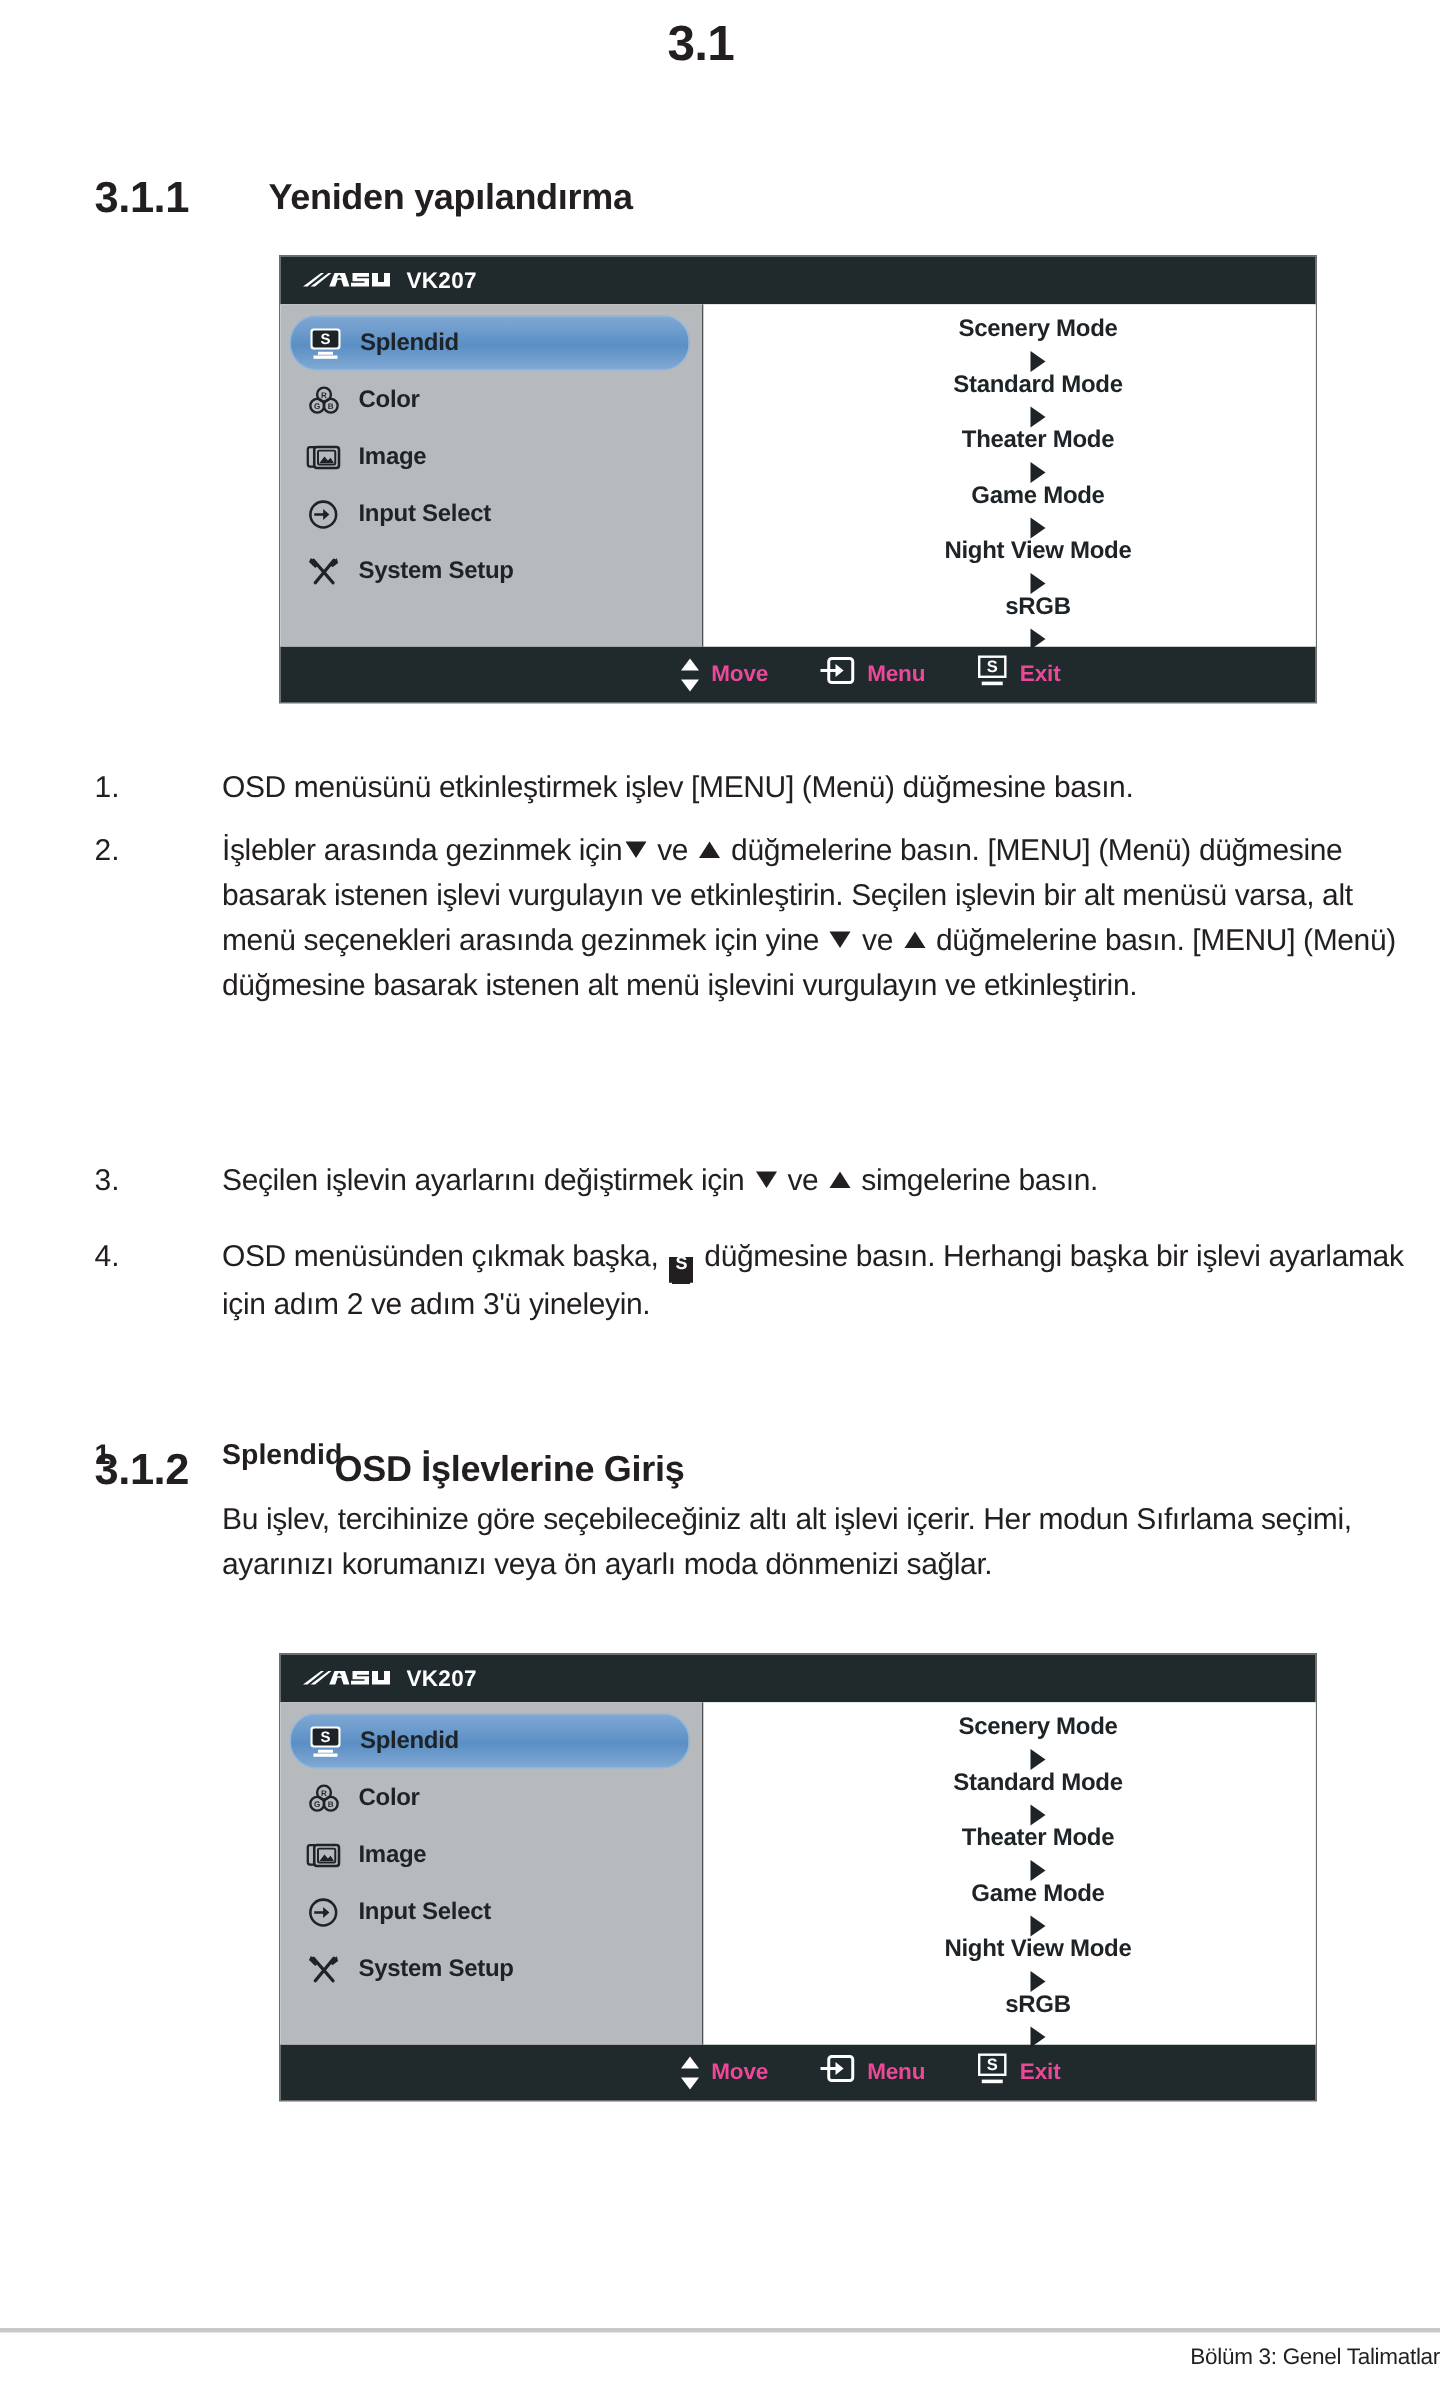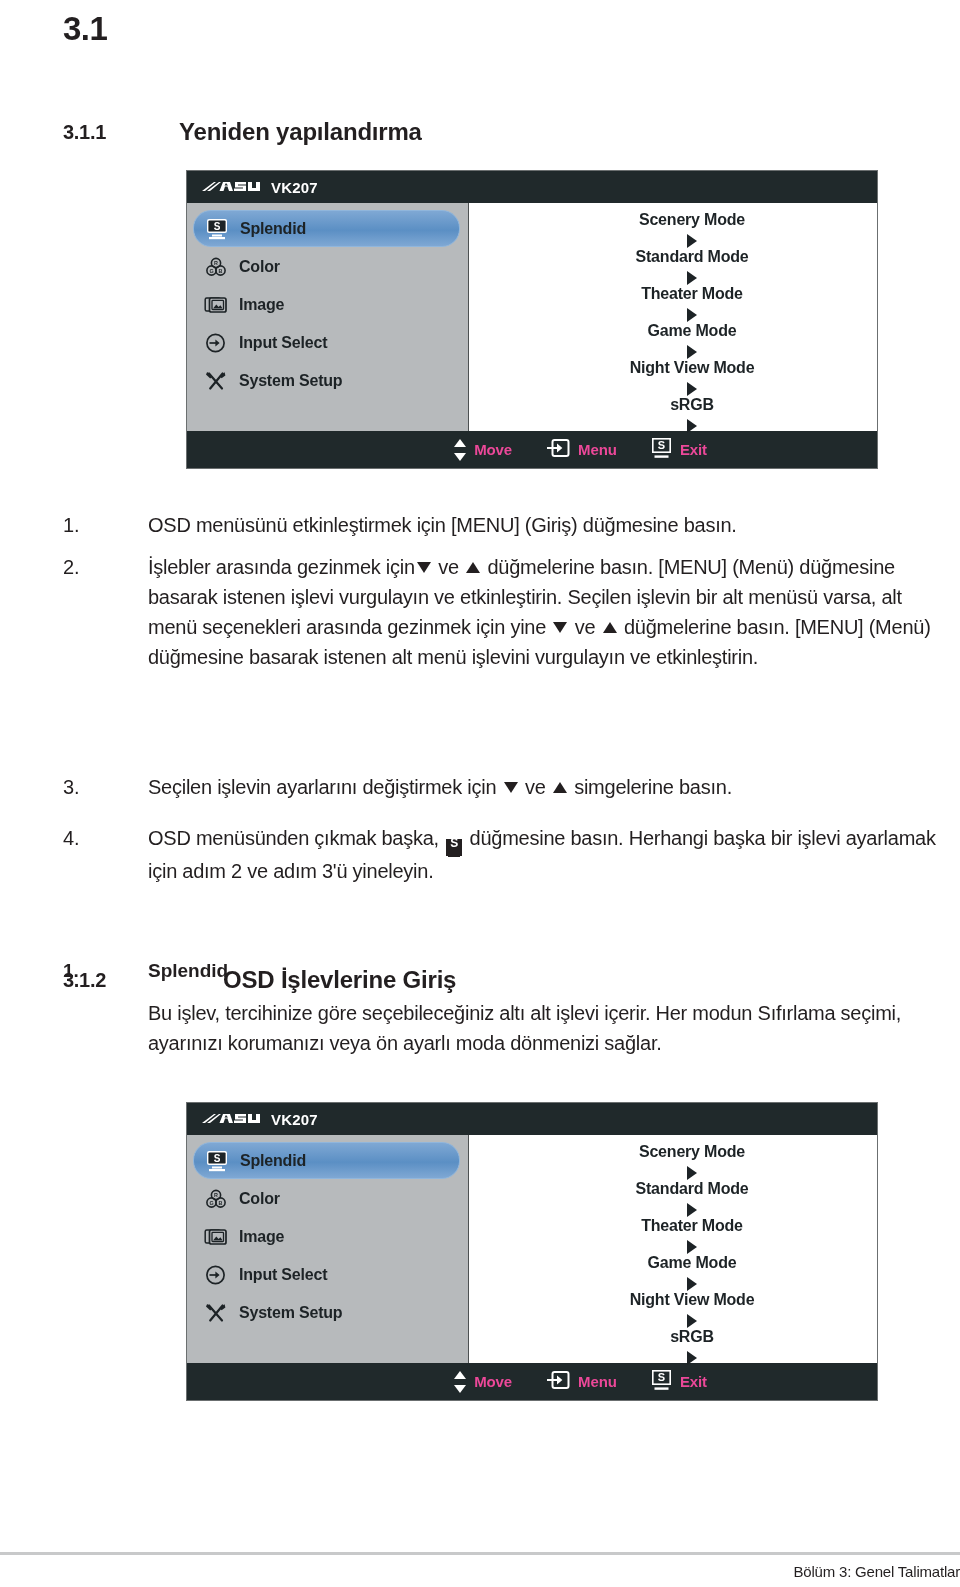--- a/index.html
+++ b/index.html
@@ -17,20 +17,21 @@
   }
 
   
   .h1-row {
     position: absolute;
     left: 63px;
     top: 8px;
     width: 880px;
     display: flex;
     align-items: center;
+    flex-direction: column;
   }
   .h1-num {
     font-size: 33px;
     font-weight: bold;
     line-height: 42px;
     letter-spacing: -0.5px;
     width: 116px;
     flex: none;
   }
   .h1-text {
@@ -43,21 +44,21 @@
 
   .h2-row {
     position: absolute;
     left: 63px;
     display: flex;
     align-items: flex-start;
   }
   .h2-row.first { top: 117px; }
   .h2-row.second { top: 965px; gap: 44px; }
   .h2-num {
-    font-size: 20px;
+    font-size: 29px;
     font-weight: bold;
     line-height: 30px;
     width: 116px;
     flex: none;
     letter-spacing: -0.3px;
   }
   .h2-text {
     font-size: 24px;
     font-weight: bold;
     line-height: 30px;
@@ -470,21 +471,21 @@
         </svg>
       </span>
       <span class="foot-label">Exit</span>
     </div>
   </div>
 </div>
 
 <div class="olist" style="top:510px;">
   <div class="oitem">
     <div class="num">1.</div>
-    <div class="txt">OSD menüsünü etkinleştirmek için [MENU] (Giriş) düğmesine basın.</div>
+    <div class="txt">OSD menüsünü etkinleştirmek işlev [MENU] (Menü) düğmesine basın.</div>
   </div>
 </div>
 
 <div class="olist" style="top:552px;">
   <div class="oitem">
     <div class="num">2.</div>
     <div class="txt"><span>İşlebler arasında gezinmek için</span><span class="tri-dn-inline"></span> <span>ve</span> <span class="tri-up-inline"></span> <span>düğmelerine basın. [MENU] (Menü) düğmesine basarak istenen işlevi vurgulayın ve etkinleştirin. Seçilen işlevin bir alt menüsü varsa, alt menü seçenekleri arasında gezinmek için yine</span> <span class="tri-dn-inline"></span> <span>ve</span> <span class="tri-up-inline"></span> <span>düğmelerine basın. [MENU] (Menü) düğmesine basarak istenen alt menü işlevini vurgulayın ve etkinleştirin.</span></div>
   </div>
 </div>
 

